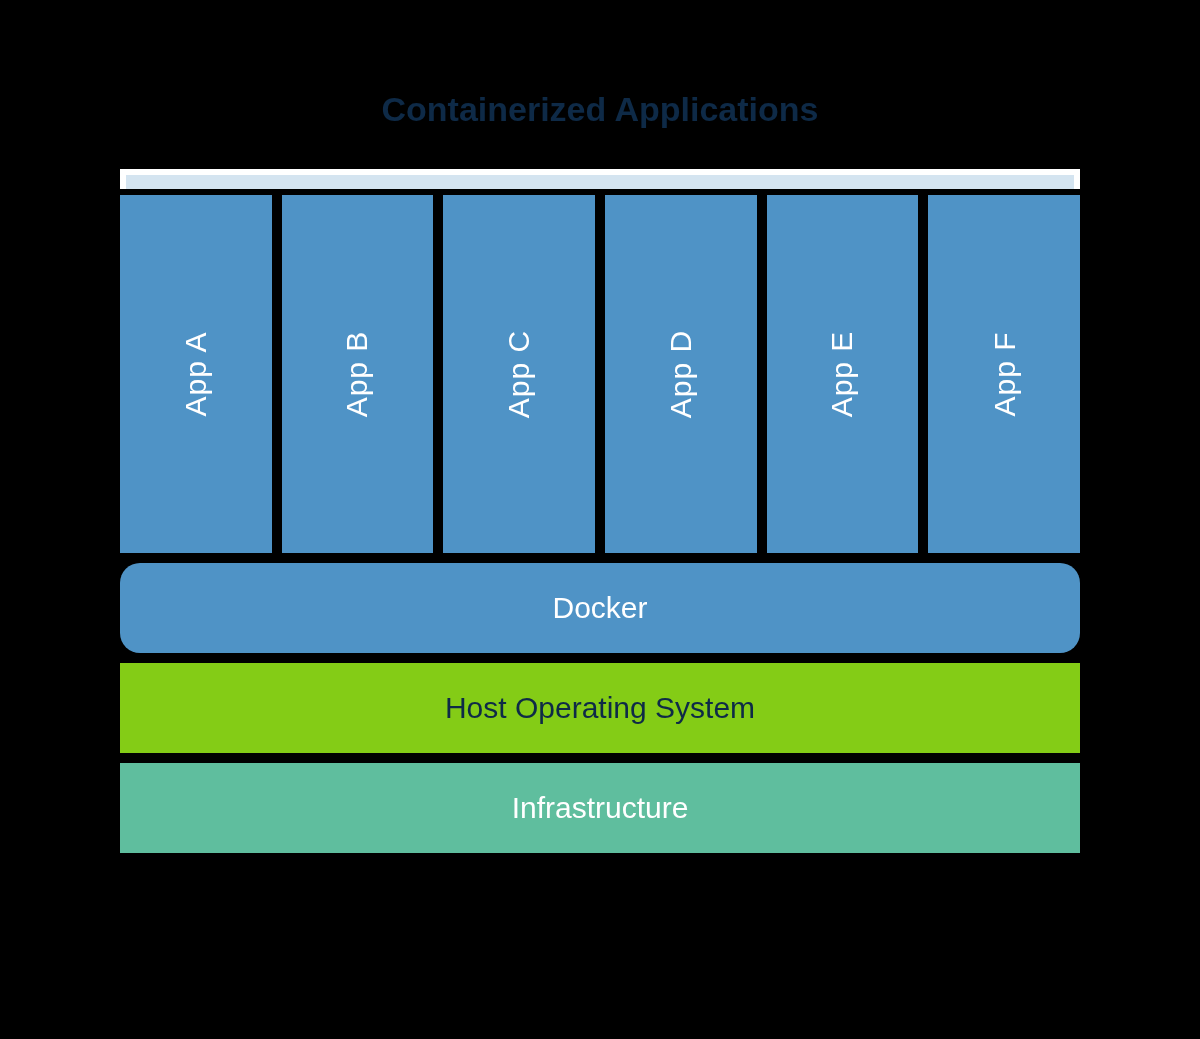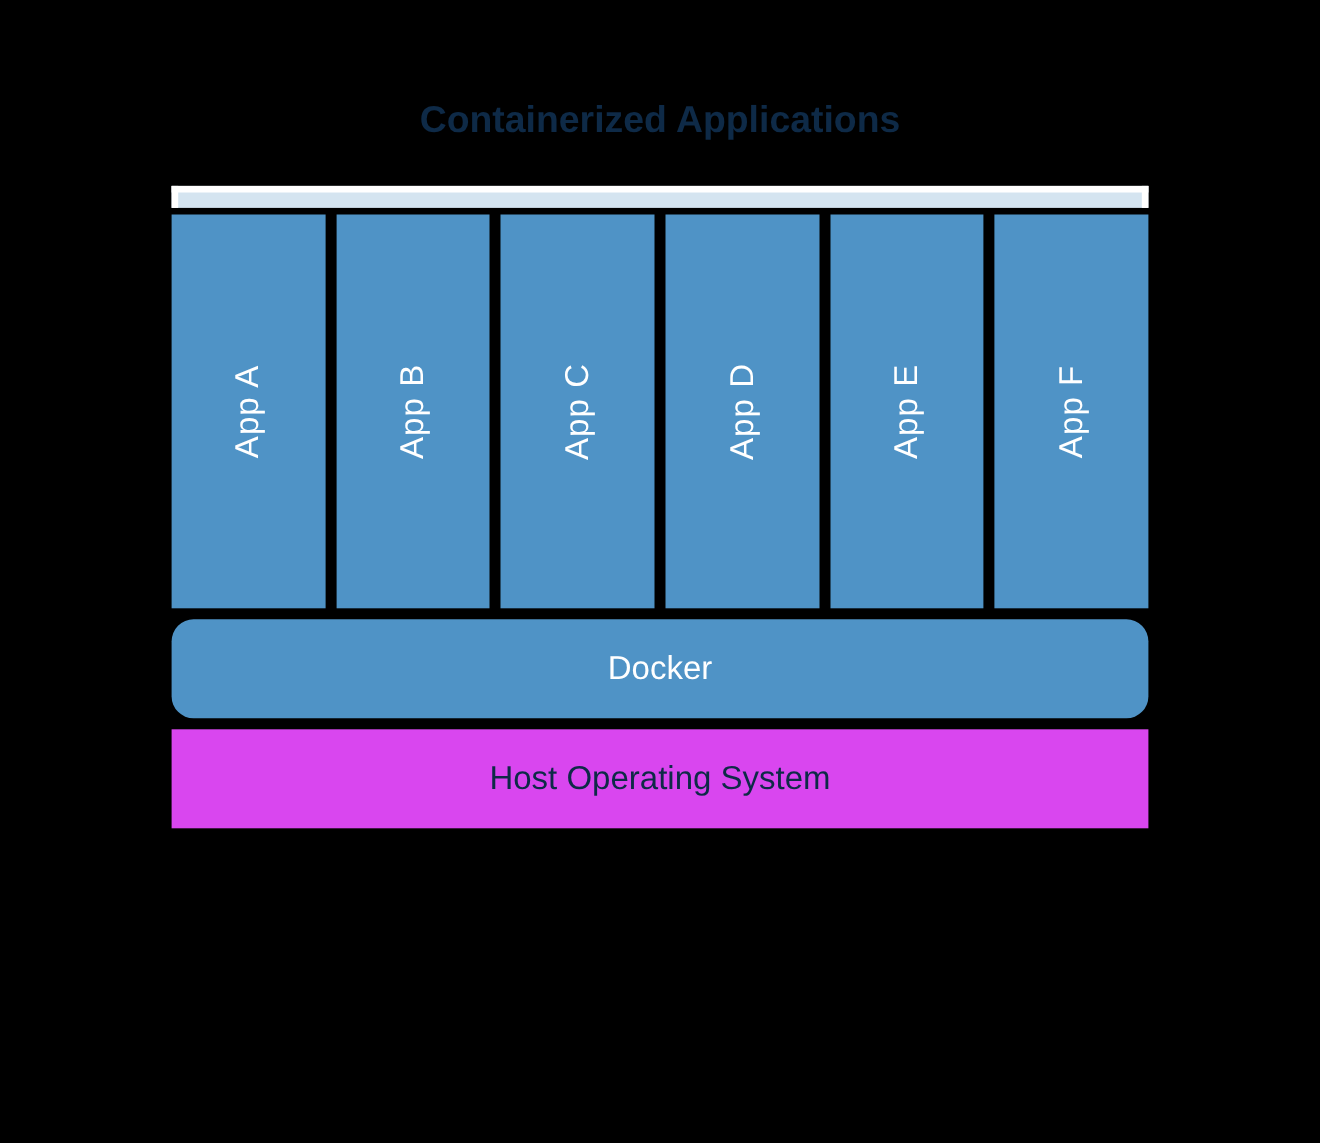--- a/index.html
+++ b/index.html
@@ -13,21 +13,21 @@
       background: #000;
       width: 1200px;
       height: 1039px;
       display: flex;
       justify-content: center;
       align-items: flex-start;
       padding-top: 90px;
     }
     
     .diagram-container {
-      width: 888px;
+      width: 960px;
     }
     
     .title {
       text-align: center;
       color: #0e2a47;
       font-size: 34px;
       font-weight: 600;
       margin-bottom: 40px;
     }
     
@@ -76,21 +76,21 @@
       font-weight: 400;
     }
     
     .docker-layer {
       background: #4f93c6;
       color: #fff;
       border-radius: 20px;
     }
     
     .host-os-layer {
-      background: #d946ef;
+      background: #84cc16;
       color: #0e2a47;
     }
     
     .infra-layer {
       background: #5fbe9e;
       color: #fff;
       margin-bottom: 0;
     }
   </style>
 </head>
@@ -123,13 +123,16 @@
   </div>
 
   <div class="layer docker-layer">
     <span>Docker</span>
   </div>
 
   <div class="layer host-os-layer">
     <span>Host Operating System</span>
   </div>
 
+  <div class="layer infra-layer">
+    <span>Infrastructure</span>
+  </div>
 </div>
 
 </body></html>

